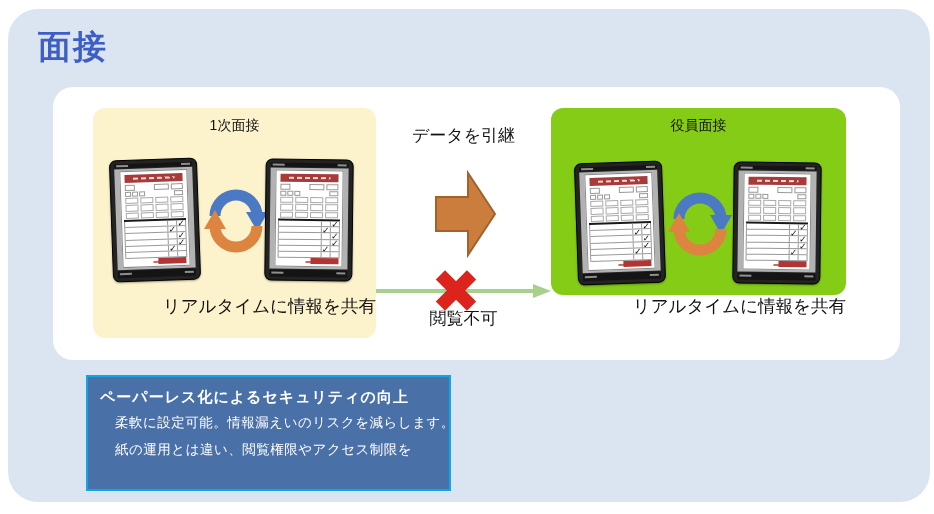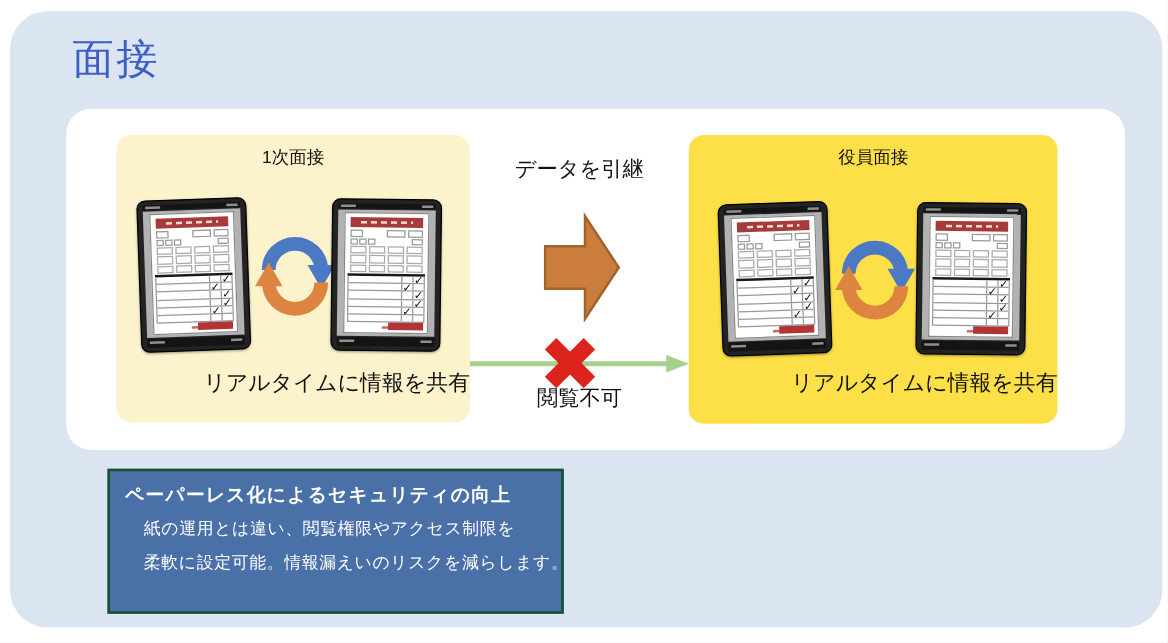--- a/index.html
+++ b/index.html
@@ -1,28 +1,28 @@
 <!DOCTYPE html>
 <html><head>
 <meta charset="utf-8">
 <style>
   * { margin:0; padding:0; box-sizing:border-box; }
   body { background:#fff; font-family:"Liberation Sans","DejaVu Sans",sans-serif; }
   .slide { position:relative; width:934px; height:514px; background:#ffffff; overflow:hidden; }
   .bg-card { position:absolute; left:8px; top:9px; width:922px; height:493px;
              background:#dbe5f2; border-radius:30px; }
-  .page-title { position:absolute; left:30px; top:16px; font-size:33px; font-weight:400;
-                color:#3d5ec6; letter-spacing:2px;margin-left:20px; }
+  .page-title { position:absolute; left:30px; top:16px; font-size:33px; font-weight:700;
+                color:#3d5ec6; letter-spacing:2px; }
   .panel { position:absolute; left:45px; top:78px; width:847px; height:273px;
            background:#ffffff; border-radius:20px; }
 
   
   .stage { position:absolute; border-radius:12px; }
   .stage.first { left:85px; top:99px; width:283px; height:230px; background:#fcf2cc; }
-  .stage.exec  { left:543px; top:99px; width:295px; height:231px; background:#fde047; }
+  .stage.exec  { left:543px; top:99px; width:295px; height:187px; background:#84cc16; }
   .stage-title { position:absolute; top:9px; left:0; right:0; text-align:center;
                  font-size:14px; color:#111; }
   .stage-caption { position:absolute; top:186px; left:0; right:0; text-align:right;
                    font-size:17.5px; color:#111; }
 
   
   .tablet { position:absolute; width:88px; height:122px; background:#232323;
             border:1px solid #000; border-radius:7px; padding:3px 4px;
             display:flex; flex-direction:column; box-shadow:0 1px 2px rgba(0,0,0,.35); }
   .tablet.tilt-l { transform:rotate(-2deg); }
@@ -69,21 +69,21 @@
   .green-arrow { position:absolute; left:0; top:173px; }
   .xmark { position:absolute; left:57px; top:160px; width:46px; height:46px; }
   .xmark::before, .xmark::after { content:""; position:absolute; left:1px; top:16px;
     width:44px; height:13px; background:#dc241c; }
   .xmark::before { transform:rotate(45deg); } .xmark::after { transform:rotate(-45deg); }
   .blocked-label { position:absolute; top:199px; left:0; right:0; text-align:center;
                    font-size:17px; color:#111; }
 
   
   .note { position:absolute; top:366px; height:116px; background:#4a70a8;
-          border:2px solid #14532d; color:#fff; padding:7px 12px; }
+          border:2px solid #0ea5e9; color:#fff; padding:7px 12px; }
   .note.n1 { left:78px; width:365px; }
   .note.n2 { left:484px; width:370px; }
   .note-title { font-size:15px; font-weight:bold; letter-spacing:1px; line-height:25px;
                 white-space:nowrap; }
   .note-line { font-size:13.5px; letter-spacing:0.5px; line-height:27px;
                padding-left:15px; white-space:nowrap; }
 </style>
 </head>
 <body>
 
@@ -476,18 +476,18 @@
           <div class="tab-bottom">
             <i class="dl"></i>
             <i class="dr"></i>
           </div>
         </div>
       <div class="stage-caption">リアルタイムに情報を共有</div>
     </div>
 
     <div class="note n1">
       <div class="note-title">ペーパーレス化によるセキュリティの向上</div>
+      <div class="note-line">柔軟に設定可能。情報漏えいのリスクを減らします。</div>
       <div class="note-line">紙の運用とは違い、閲覧権限やアクセス制限を</div>
-      <div class="note-line">柔軟に設定可能。情報漏えいのリスクを減らします。</div>
     </div>
 
   </div>
 </div>
 
 </body></html>

